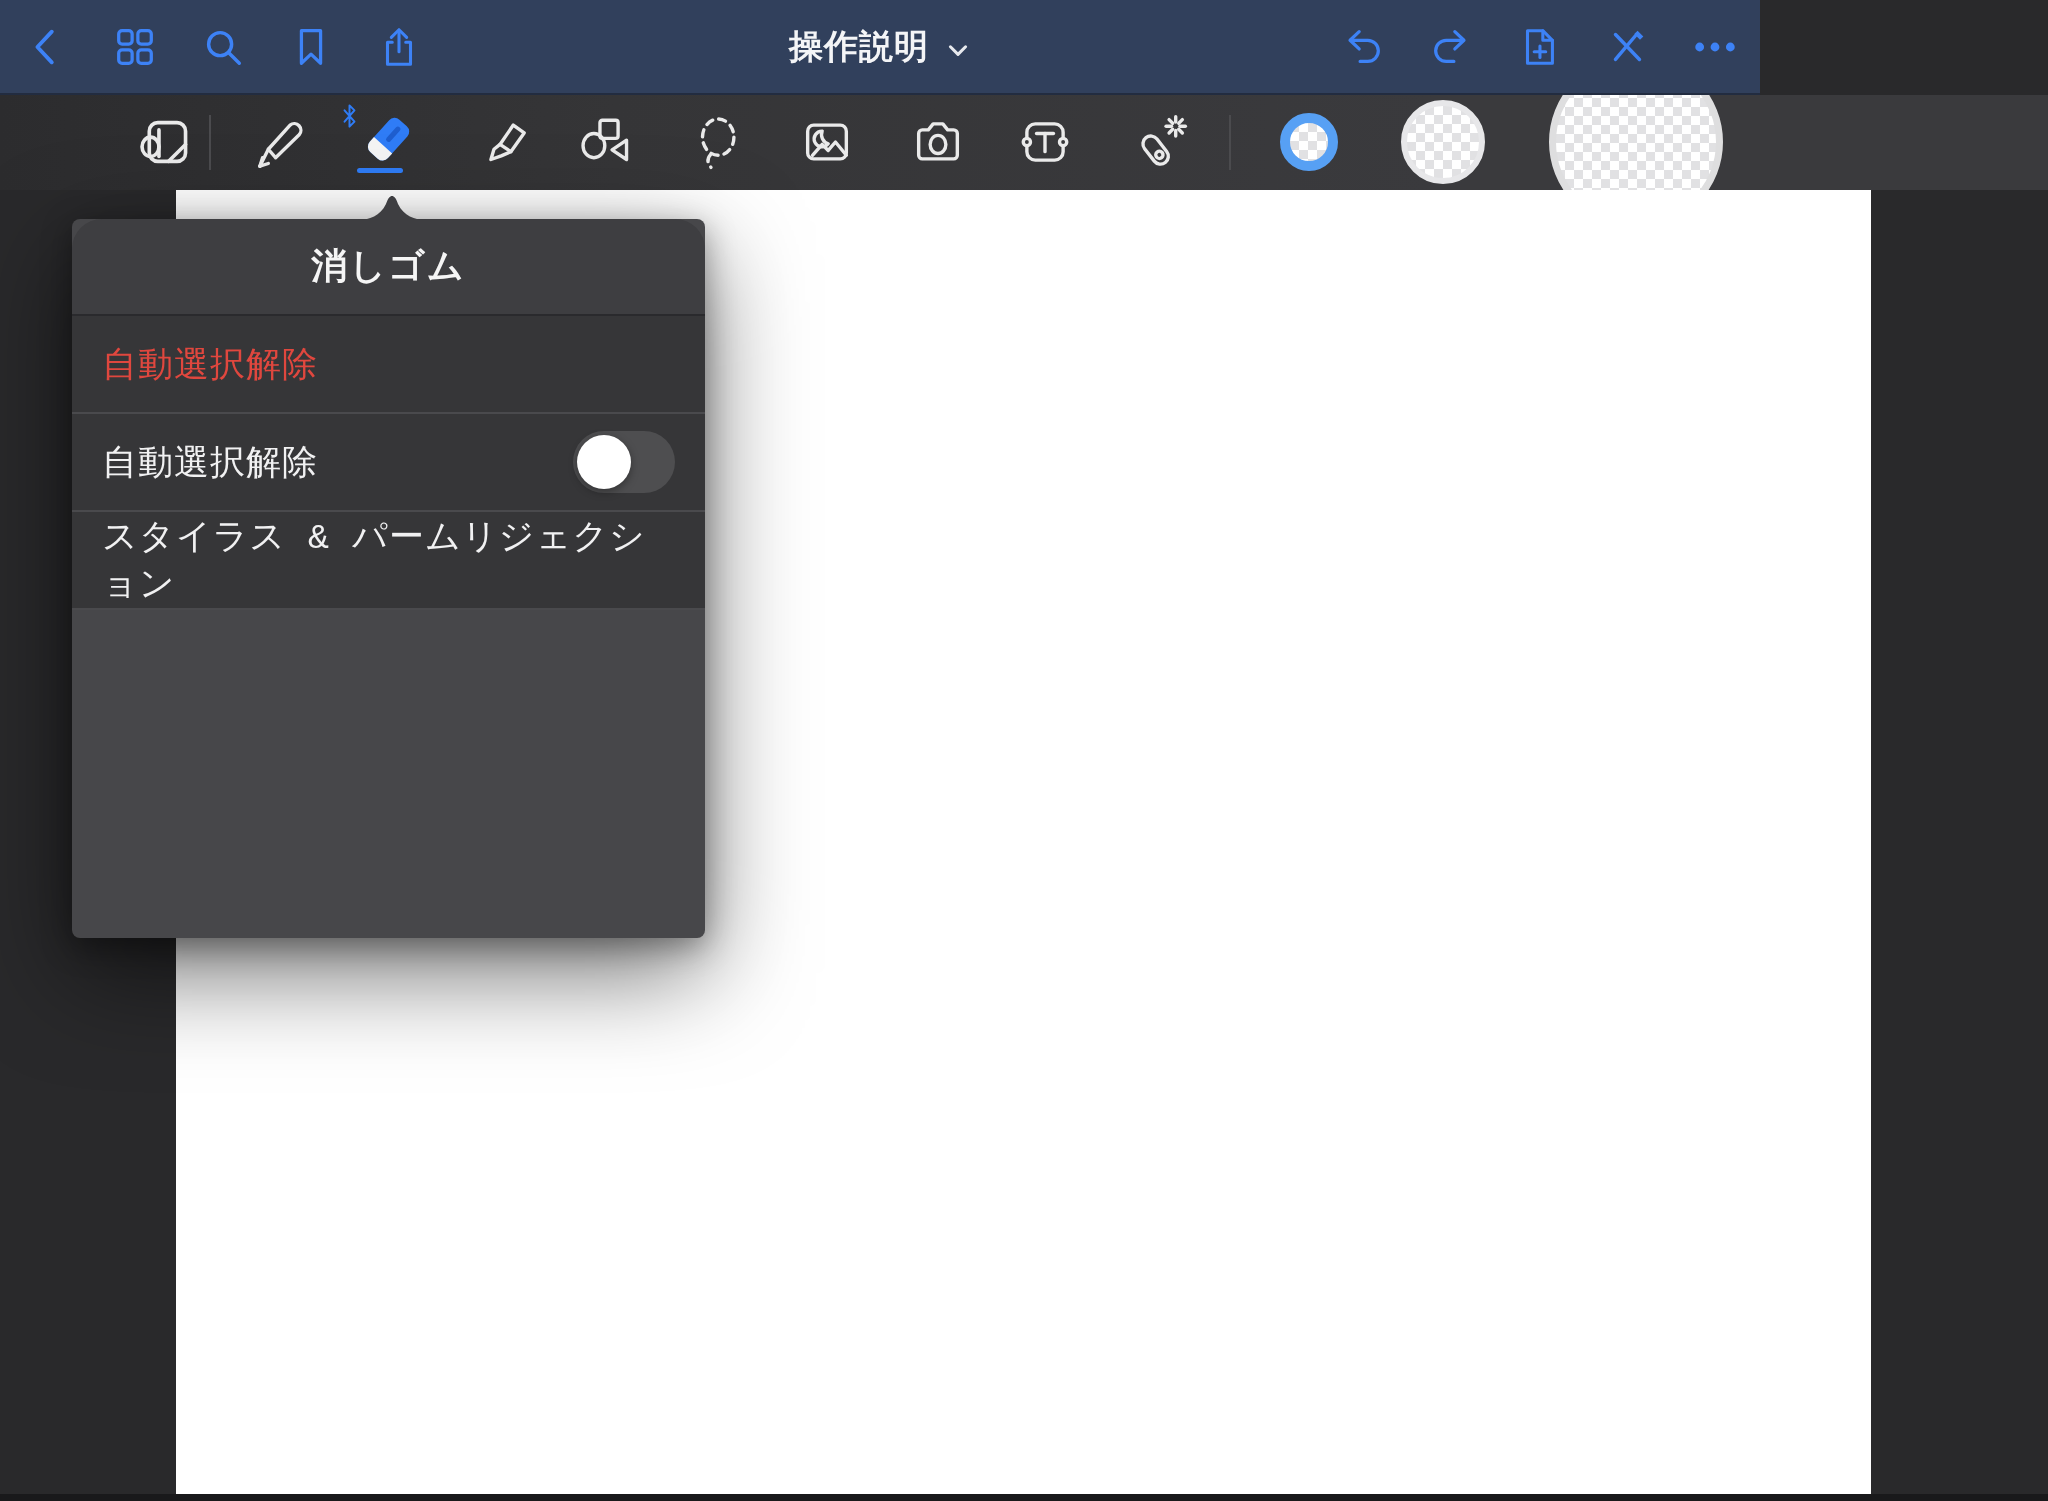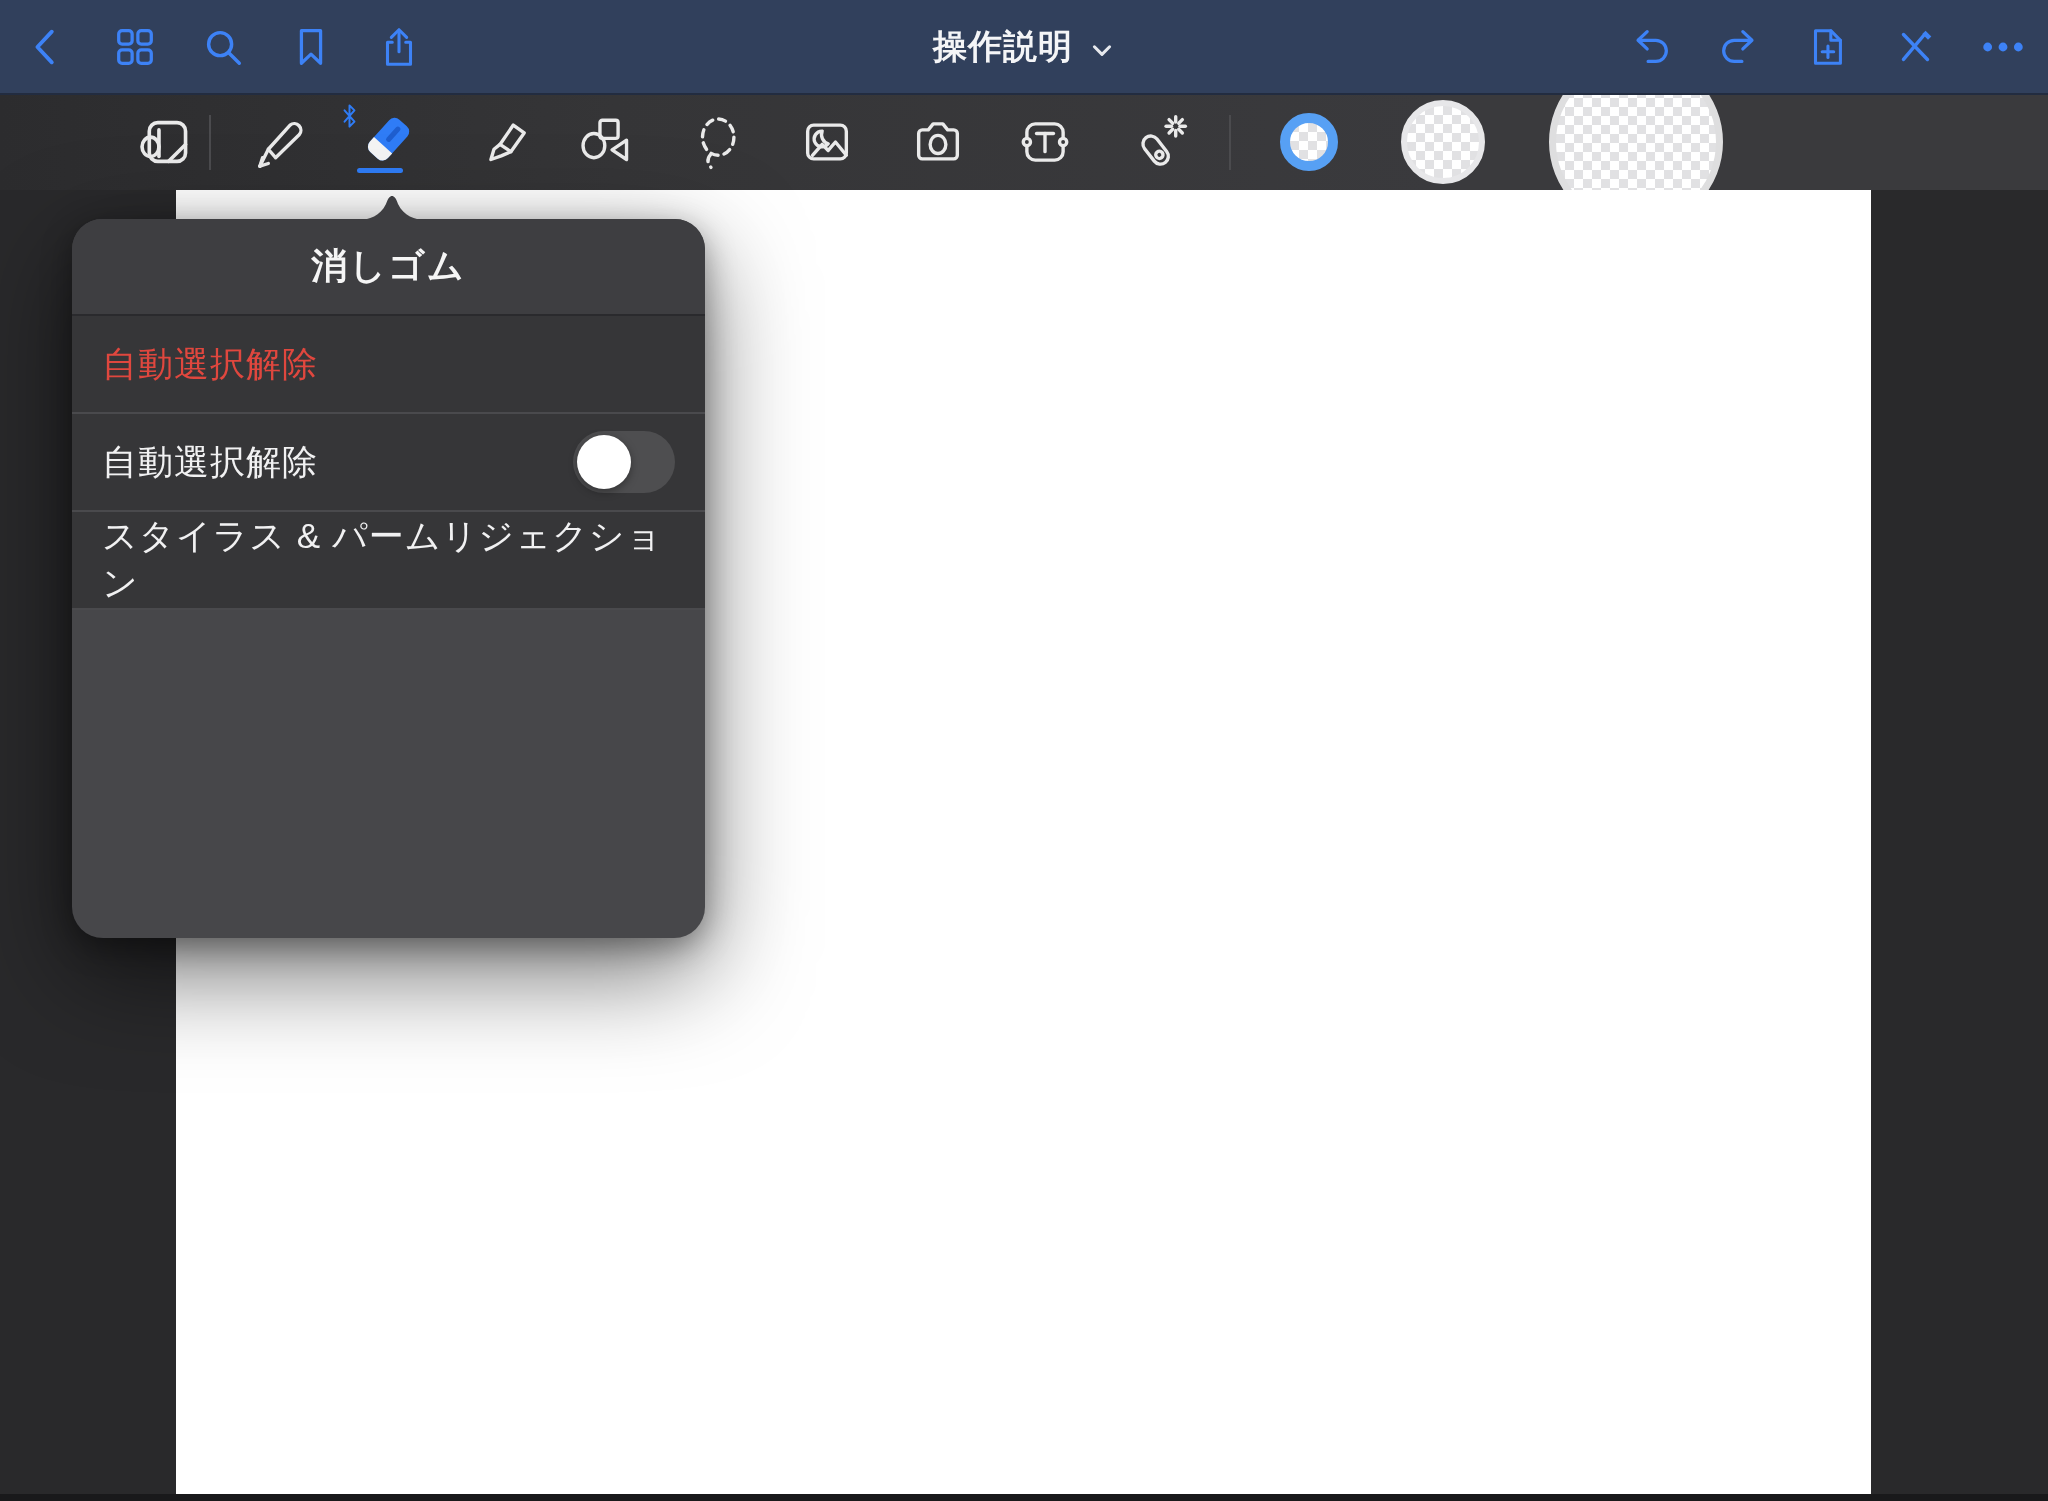--- a/index.html
+++ b/index.html
@@ -1,21 +1,21 @@
 <!DOCTYPE html>
 <html><head>
 <meta charset="utf-8">
 <style>
   * { margin:0; padding:0; box-sizing:border-box; }
   html,body { width:2048px; height:1501px; overflow:hidden; background:#29292b;
     font-family:"Liberation Sans","DejaVu Sans",sans-serif; }
   .stage { position:relative; width:2048px; height:1501px; }
 
   
-  .topbar { position:absolute; left:0; top:0; width:2048px; height:95px;
+  .topbar { position:absolute; left:0; top:0; width:1760px; height:95px;
     background:#31405c; border-bottom:2px solid #222c40; z-index:30; }
   .tb-left { position:absolute; left:24px; top:0; height:93px; display:flex; align-items:center; gap:42px; }
   .tb-right { position:absolute; right:22px; top:0; height:93px; display:flex; align-items:center; gap:42px; }
   .tb-btn { width:46px; height:46px; border:none; background:transparent; color:#3d82f6; padding:0; cursor:pointer; }
   .tb-btn svg { width:100%; height:100%; }
   .title-wrap { position:absolute; left:50%; top:50%; transform:translate(-50%,-50%);
     display:flex; align-items:center; gap:16px; color:#f4f5f7; cursor:pointer; }
   .title-text { font-size:34px; font-weight:bold; letter-spacing:1px; }
   .title-chevron { width:26px; height:26px; color:#e7e9ee; margin-top:6px; }
 
@@ -40,22 +40,22 @@
   .size-large  { width:174px; height:174px; border:7px  solid #dededf; }
 
   
   .page { position:absolute; left:176px; top:190px; width:1695px; height:1304px;
     background:#ffffff; z-index:1; }
   .bottom-strip { position:absolute; left:0; top:1494px; width:2048px; height:7px;
     background:#19191b; z-index:5; }
 
   
   .popup { position:absolute; left:72px; top:219px; width:633px; height:719px;
-    background:#47474a; border-radius:31px; z-index:40;
-    box-shadow:0 35px 100px rgba(0,0,0,.55), 0 8px 30px rgba(0,0,0,.35); }
+    background:#47474a; border-radius:8px; z-index:40;
+    box-shadow:0 35px 100px rgba(0,0,0,.55), 0 8px 30px rgba(0,0,0,.35);font-family:Liberation Mono, monospace; }
   .popup-arrow { position:absolute; left:285px; top:-27px; width:70px; height:28px; }
   .popup-header { height:97px; background:#3e3e41; border-radius:30px 30px 0 0;
     display:flex; align-items:center; justify-content:center;
     color:#f5f5f5; font-size:36px; font-weight:bold; letter-spacing:2px;
     border-bottom:2px solid #2a2a2d; }
   .popup-rows { background:#363638; }
   .prow { height:98px; display:flex; align-items:center; justify-content:space-between;
     padding:0 30px; font-size:35px; color:#f1f1f2; border-bottom:2px solid #4a4a4d;
     cursor:pointer; }
   .prow .plabel { letter-spacing:1px; }

